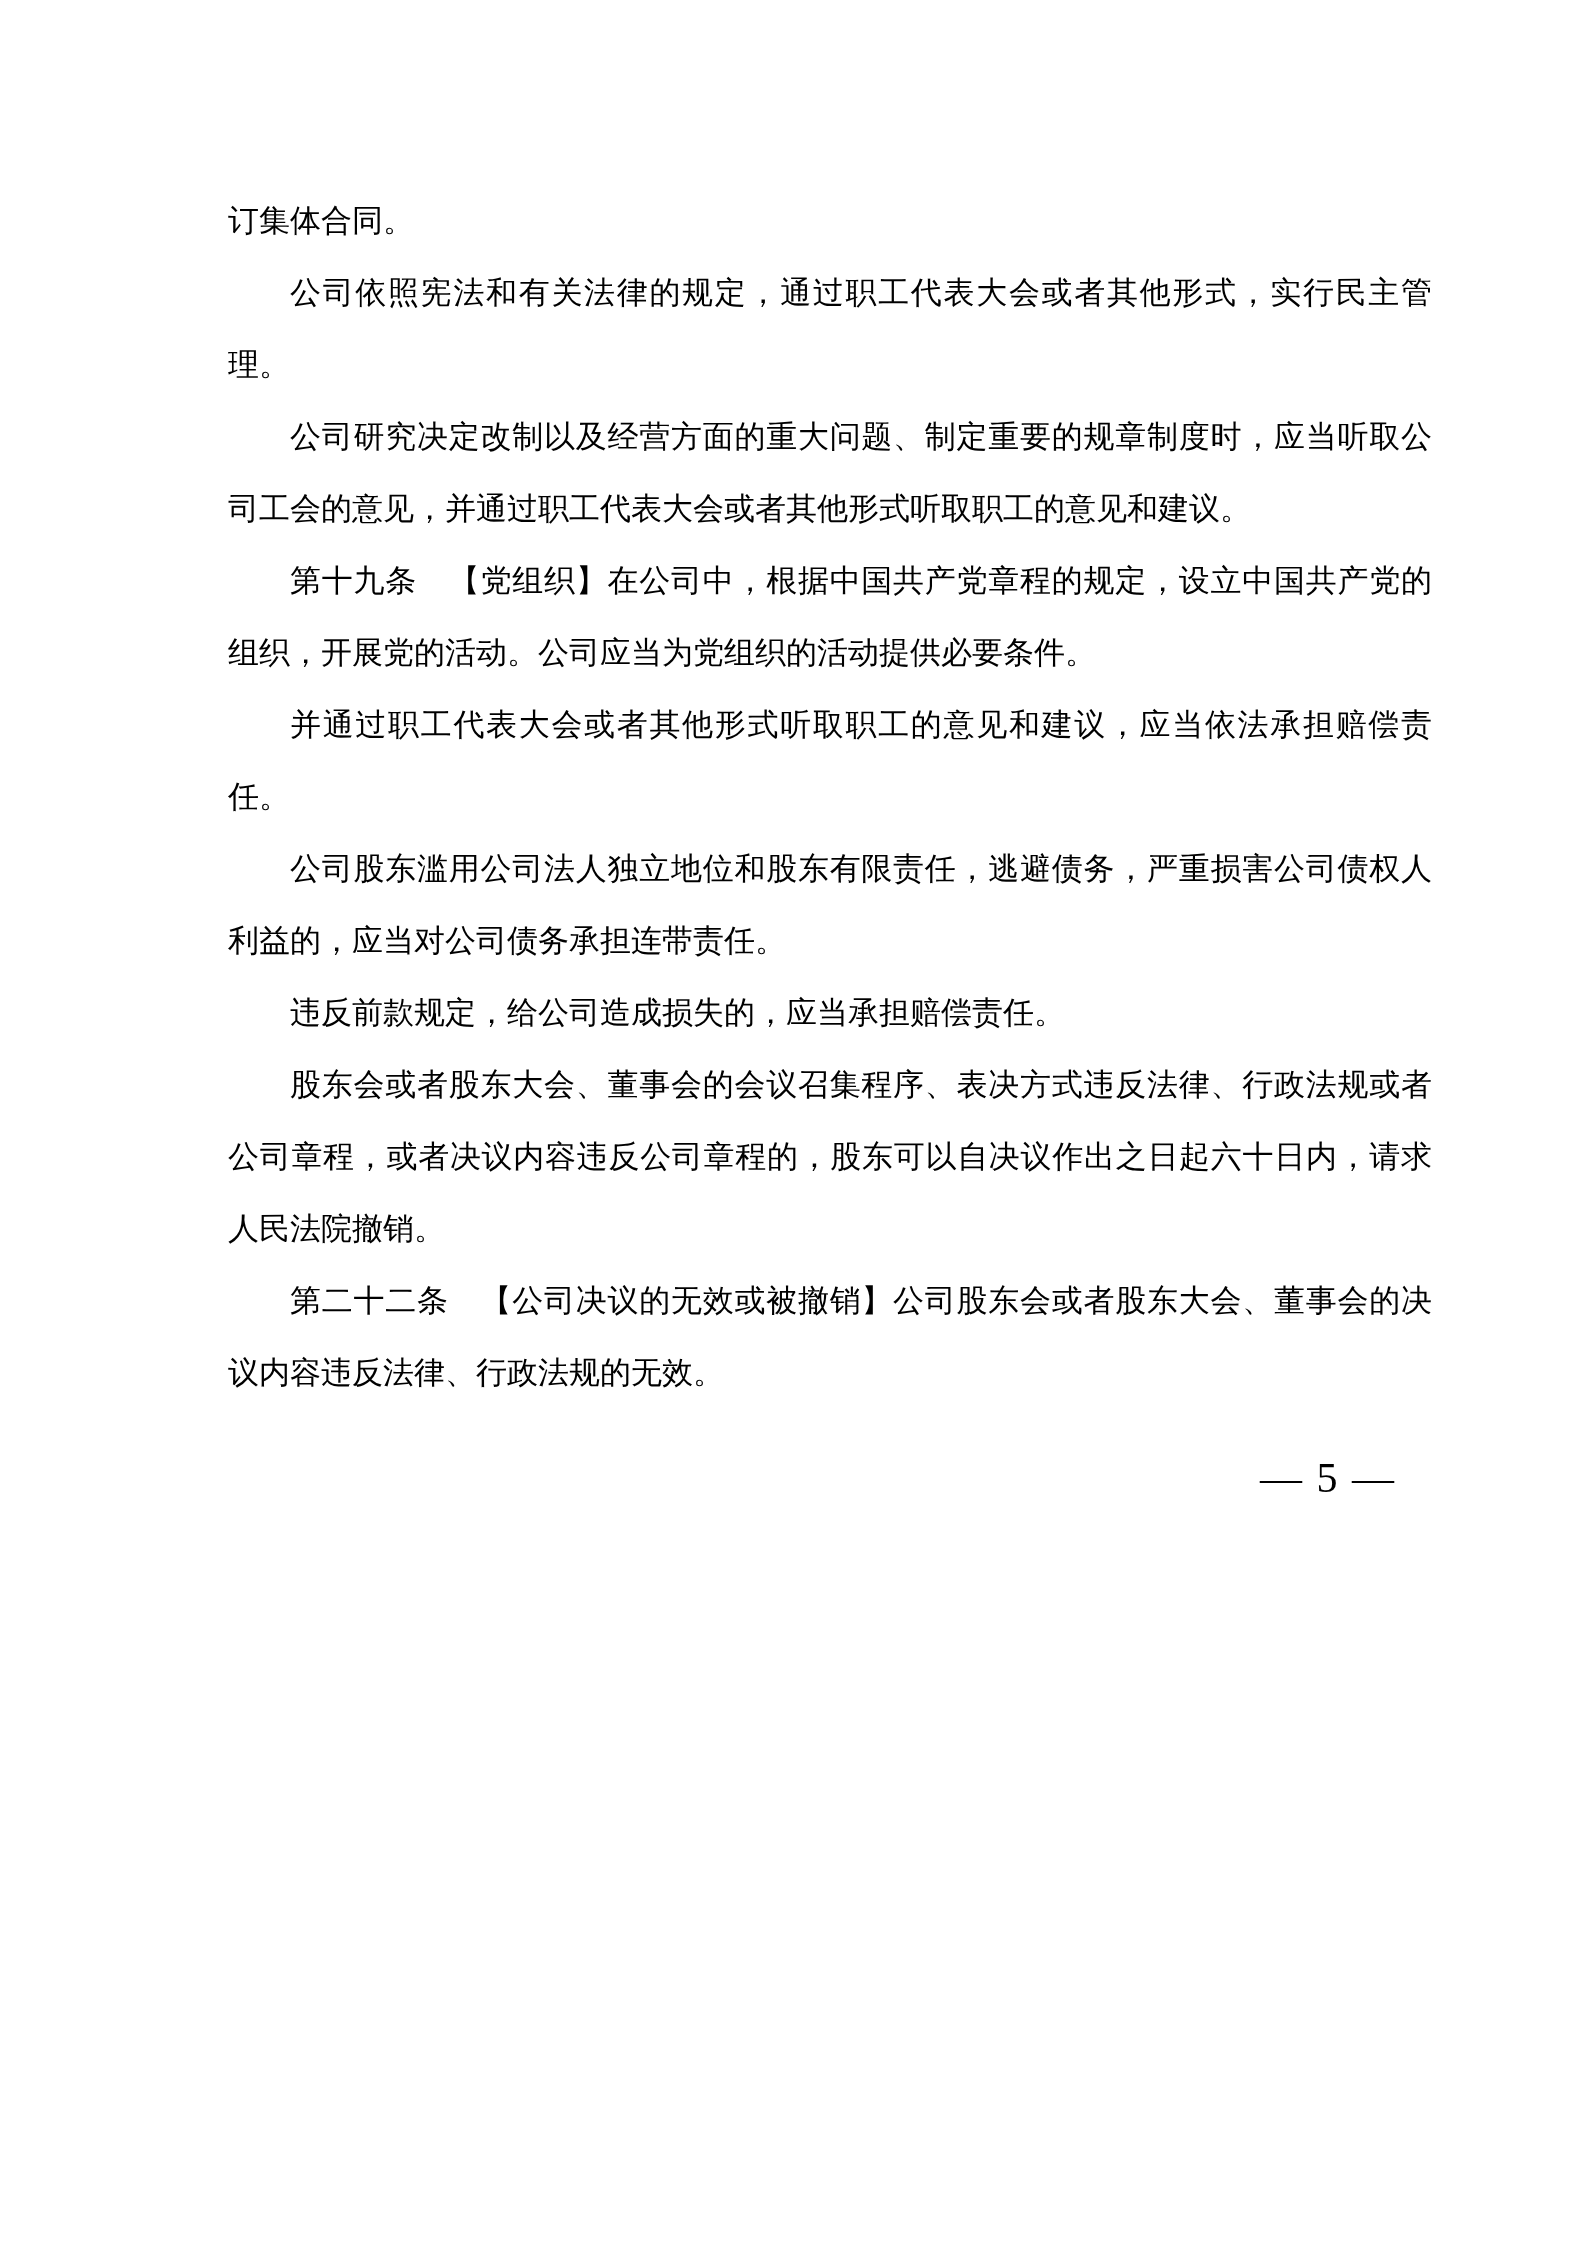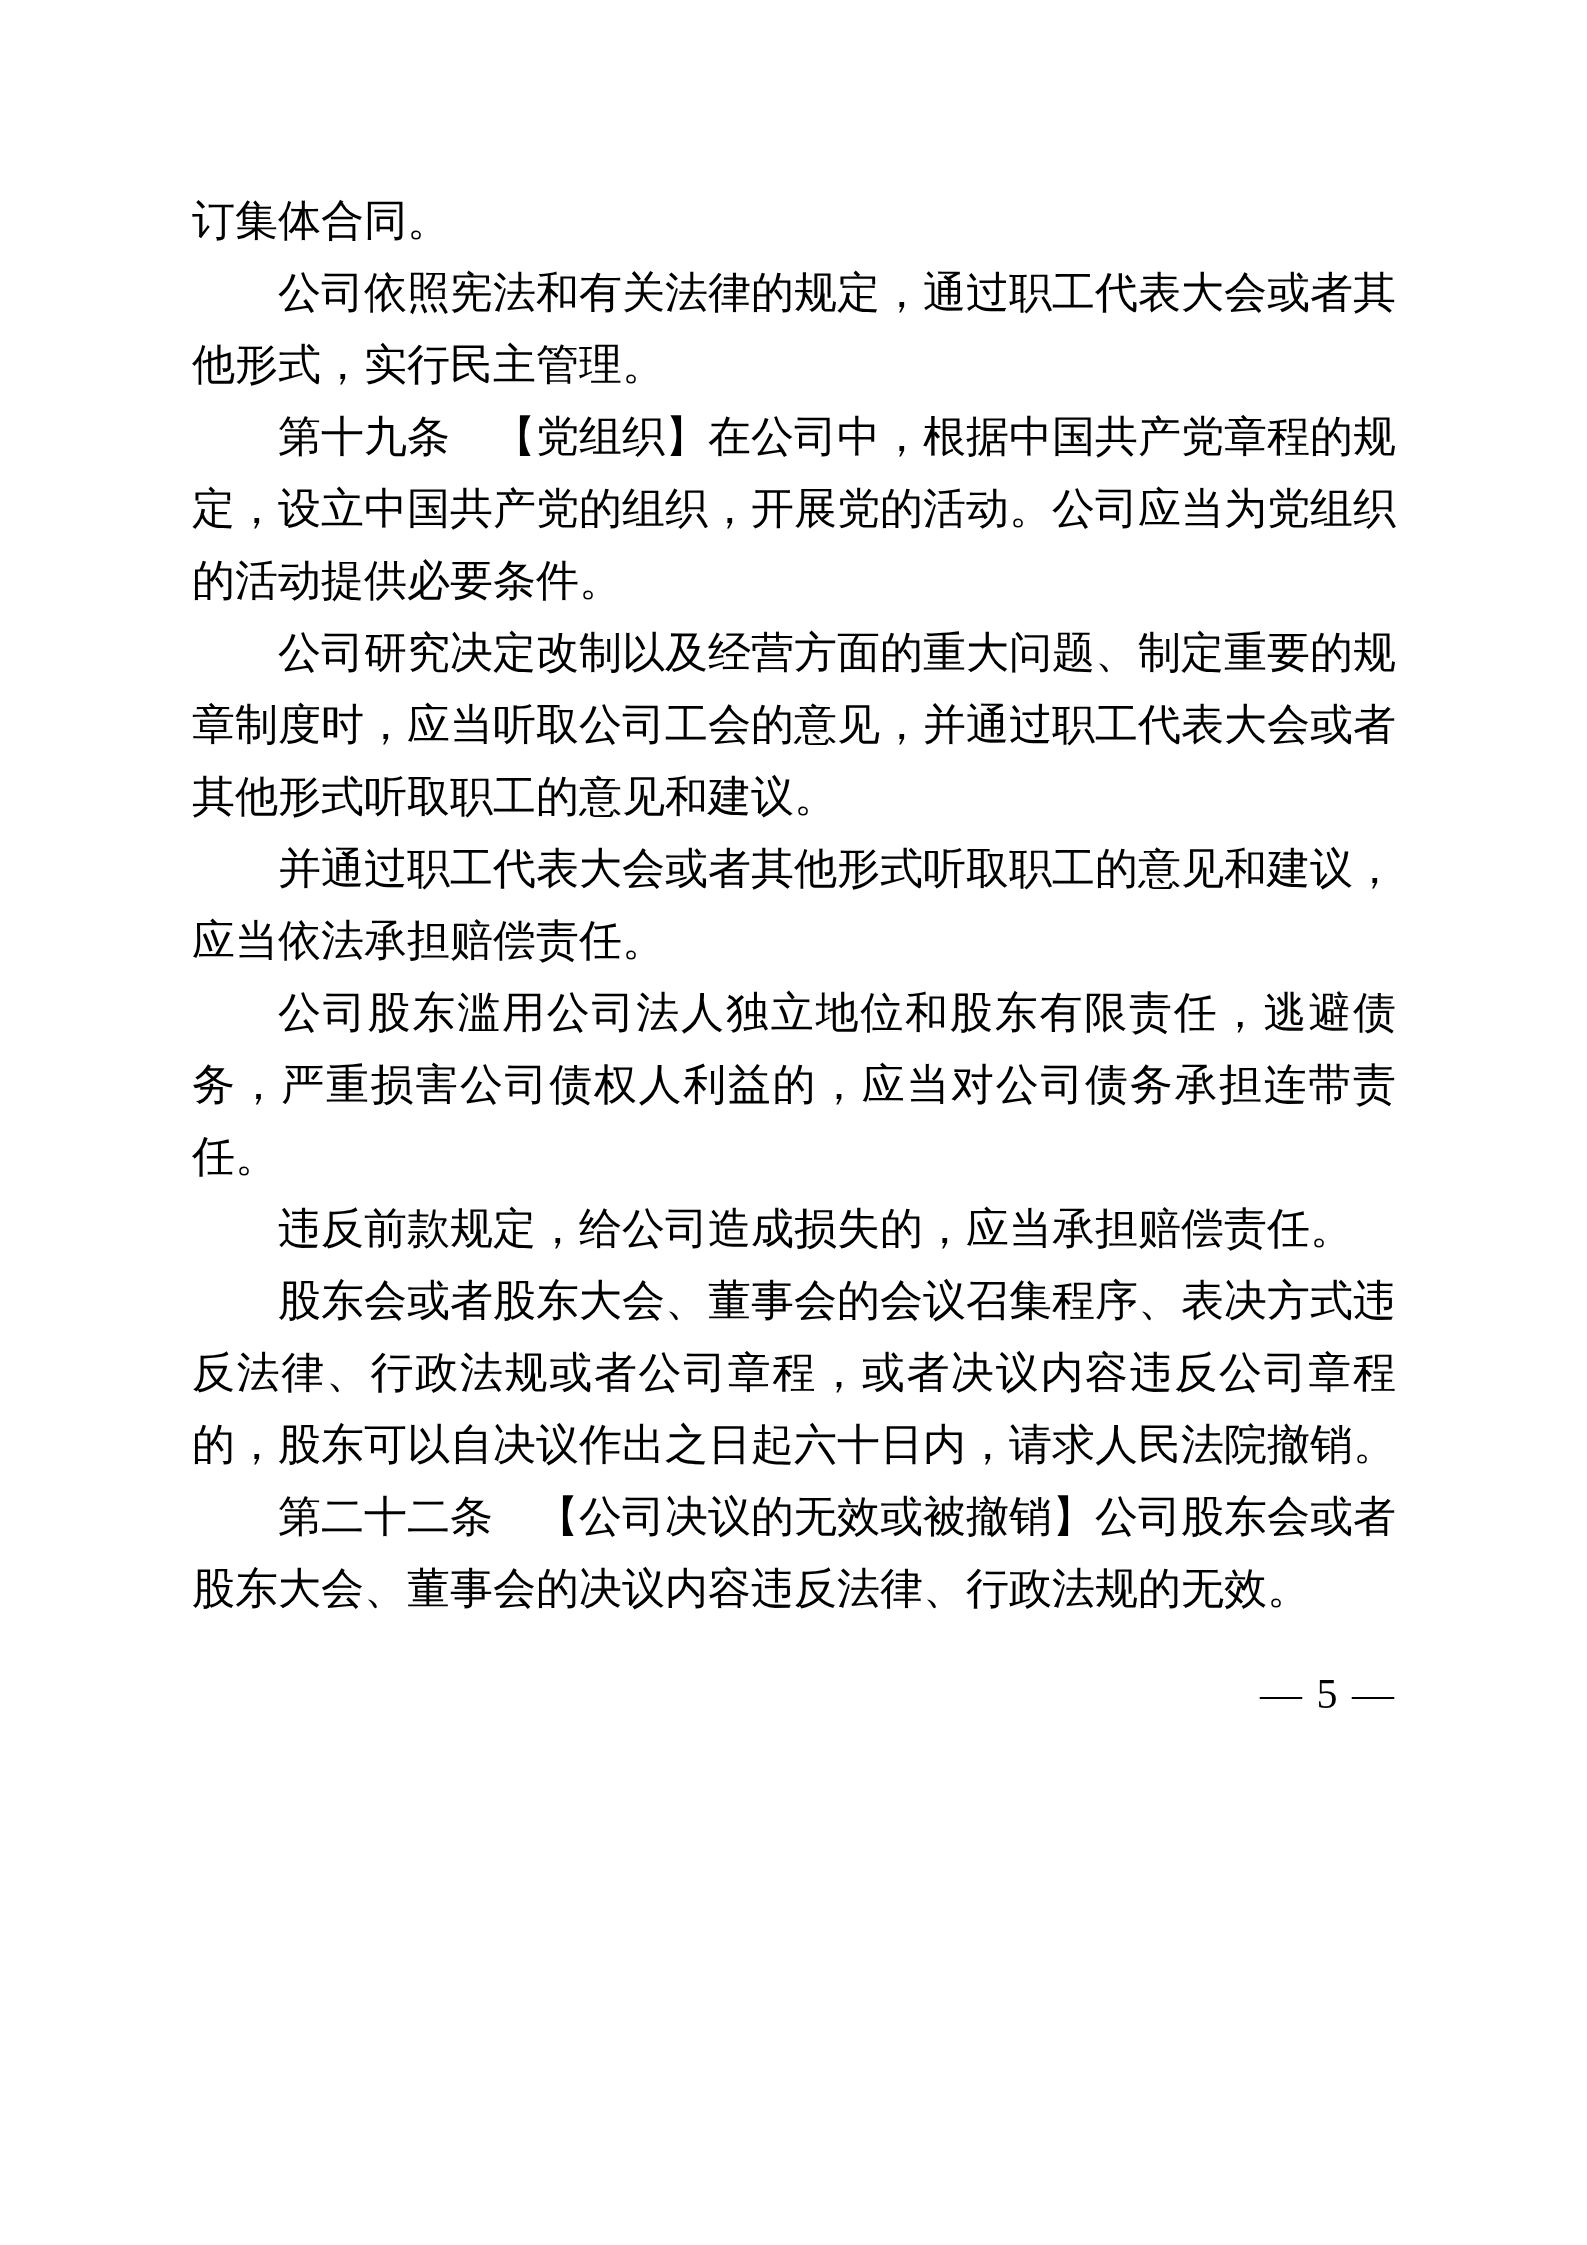--- a/index.html
+++ b/index.html
@@ -15,24 +15,25 @@
     margin: 0 auto;
     background: #ffffff;
     box-sizing: border-box;
     padding: 185px 191px 0 192px;
     font-family: "Liberation Serif", "DejaVu Serif", serif;
     color: #000000;
     overflow: hidden;
   }
   .body-text {
     width: 1204px; 
-    font-size: 43px;
+    font-size: 31px;
     line-height: 72px;
     text-align: justify;
     text-justify: inter-ideograph;
+    margin-left: 36px;
   }
   .para {
     margin: 0;
     padding: 0;
     text-indent: 2em;
     word-break: break-all;
     overflow-wrap: break-word;
   }
   .para.no-indent {
     text-indent: 0;
@@ -47,22 +48,22 @@
     white-space: nowrap;
   }
 </style>
 </head>
 <body>
 
 <div class="page">
   <div class="body-text">
     <p class="para no-indent">订集体合同。</p>
     <p class="para">公司依照宪法和有关法律的规定，通过职工代表大会或者其他形式，实行民主管理。</p>
+    <p class="para">公司研究决定改制以及经营方面的重大问题、制定重要的规章制度时，应当听取公司工会的意见，并通过职工代表大会或者其他形式听取职工的意见和建议。</p>
     <p class="para">第十九条　【党组织】在公司中，根据中国共产党章程的规定，设立中国共产党的组织，开展党的活动。公司应当为党组织的活动提供必要条件。</p>
-    <p class="para">公司研究决定改制以及经营方面的重大问题、制定重要的规章制度时，应当听取公司工会的意见，并通过职工代表大会或者其他形式听取职工的意见和建议。</p>
     <p class="para">并通过职工代表大会或者其他形式听取职工的意见和建议，应当依法承担赔偿责任。</p>
     <p class="para">公司股东滥用公司法人独立地位和股东有限责任，逃避债务，严重损害公司债权人利益的，应当对公司债务承担连带责任。</p>
     <p class="para">违反前款规定，给公司造成损失的，应当承担赔偿责任。</p>
     <p class="para">股东会或者股东大会、董事会的会议召集程序、表决方式违反法律、行政法规或者公司章程，或者决议内容违反公司章程的，股东可以自决议作出之日起六十日内，请求人民法院撤销。</p>
     <p class="para">第二十二条　【公司决议的无效或被撤销】公司股东会或者股东大会、董事会的决议内容违反法律、行政法规的无效。</p>
   </div>
   <div class="page-number">— 5 —</div>
 </div>
 
 </body></html>

